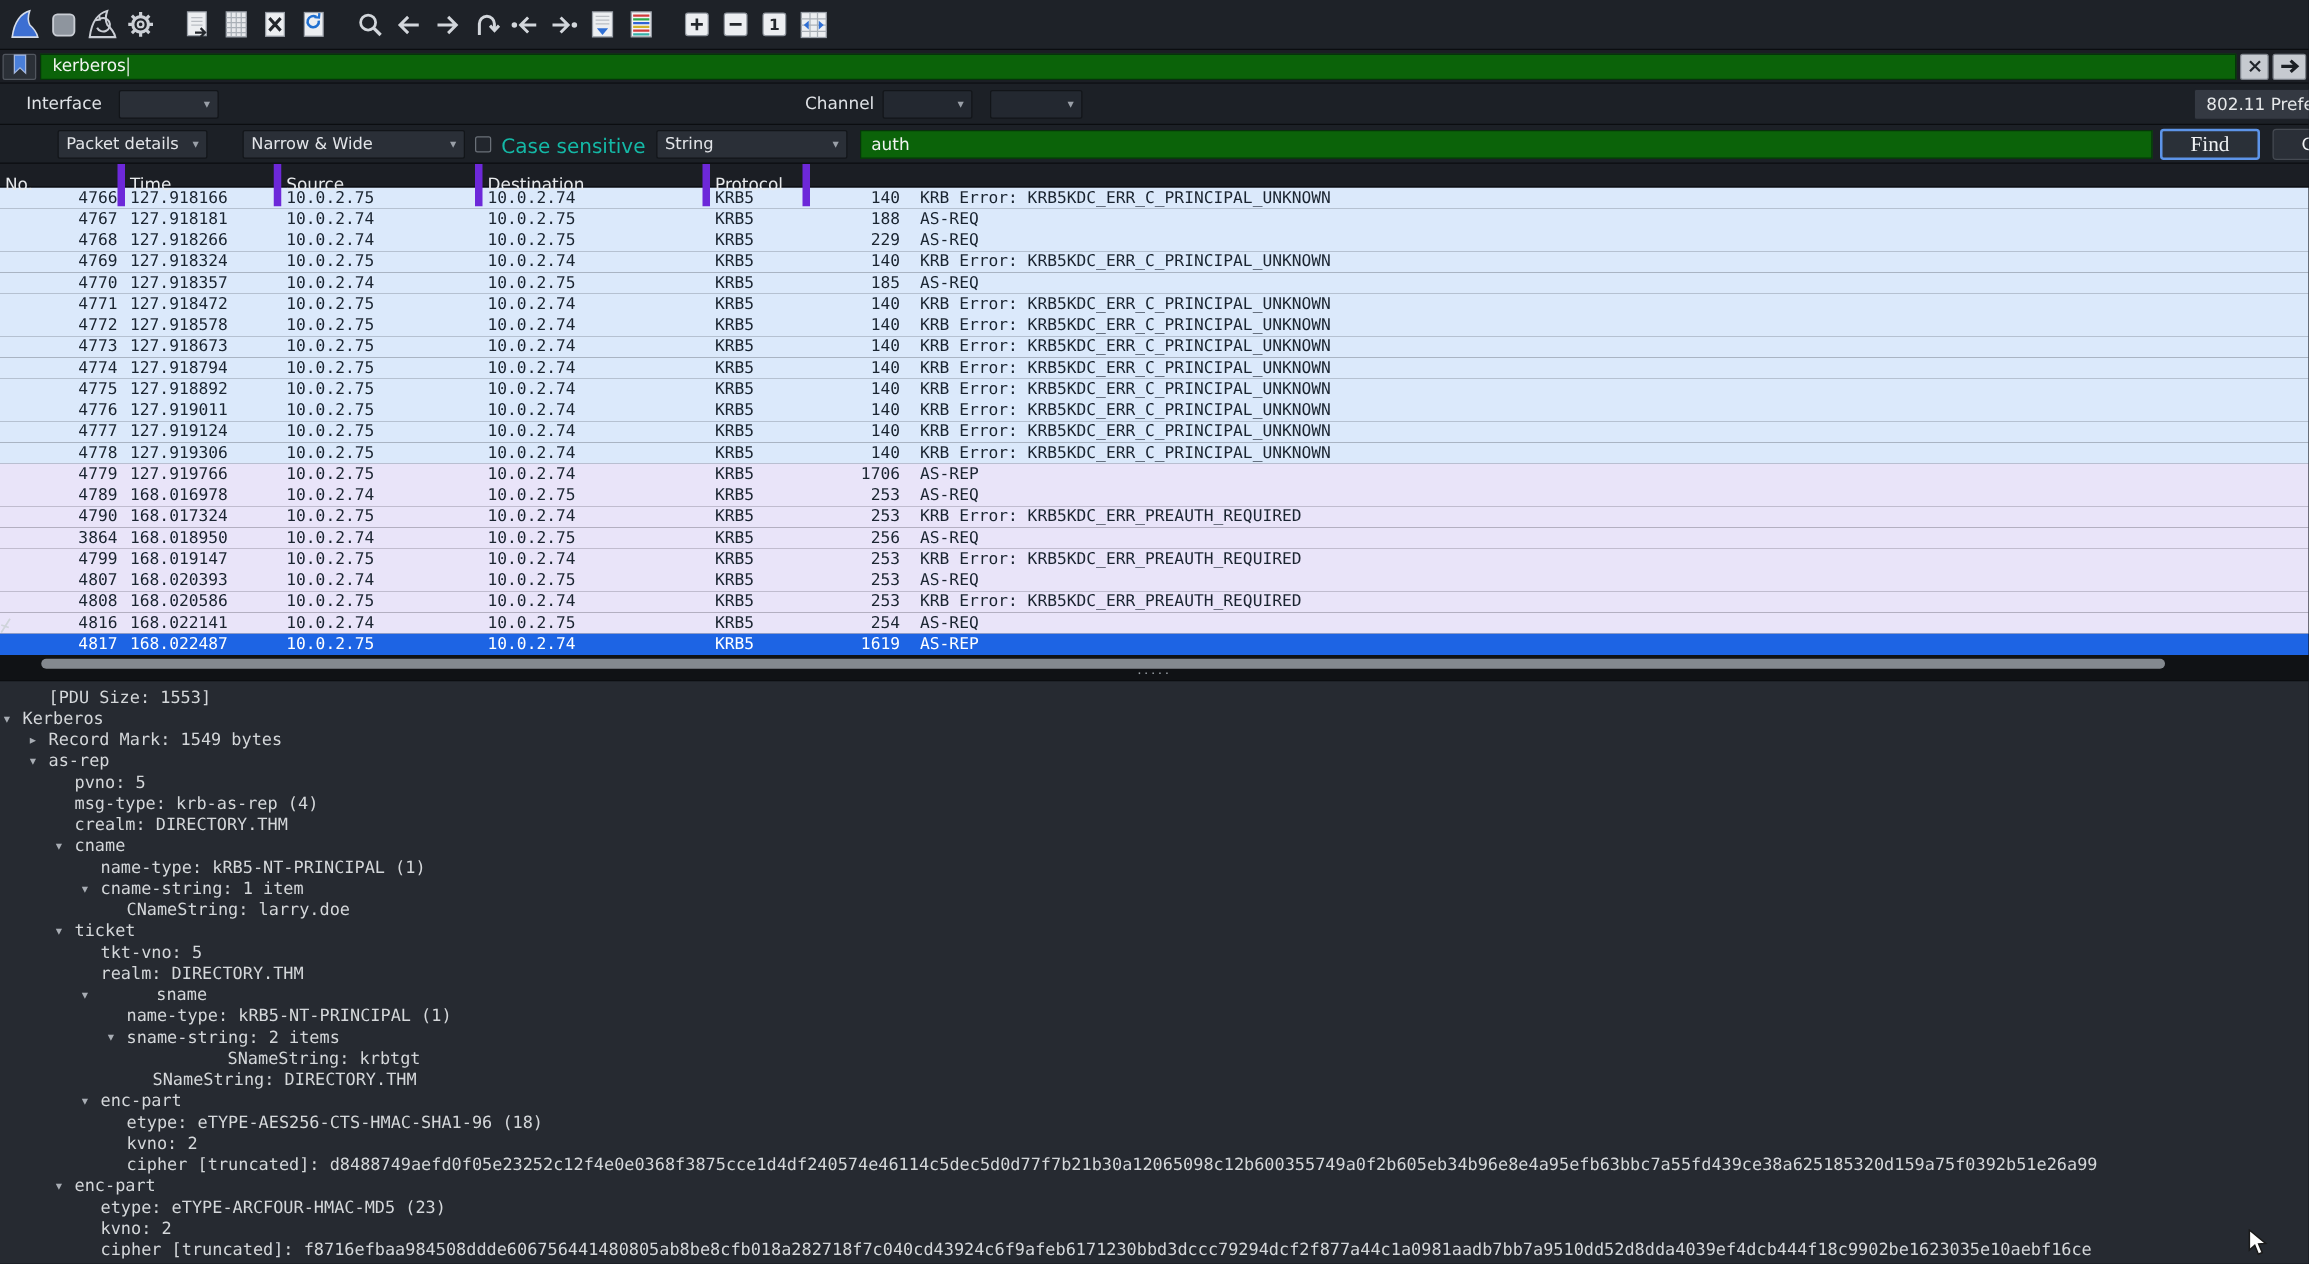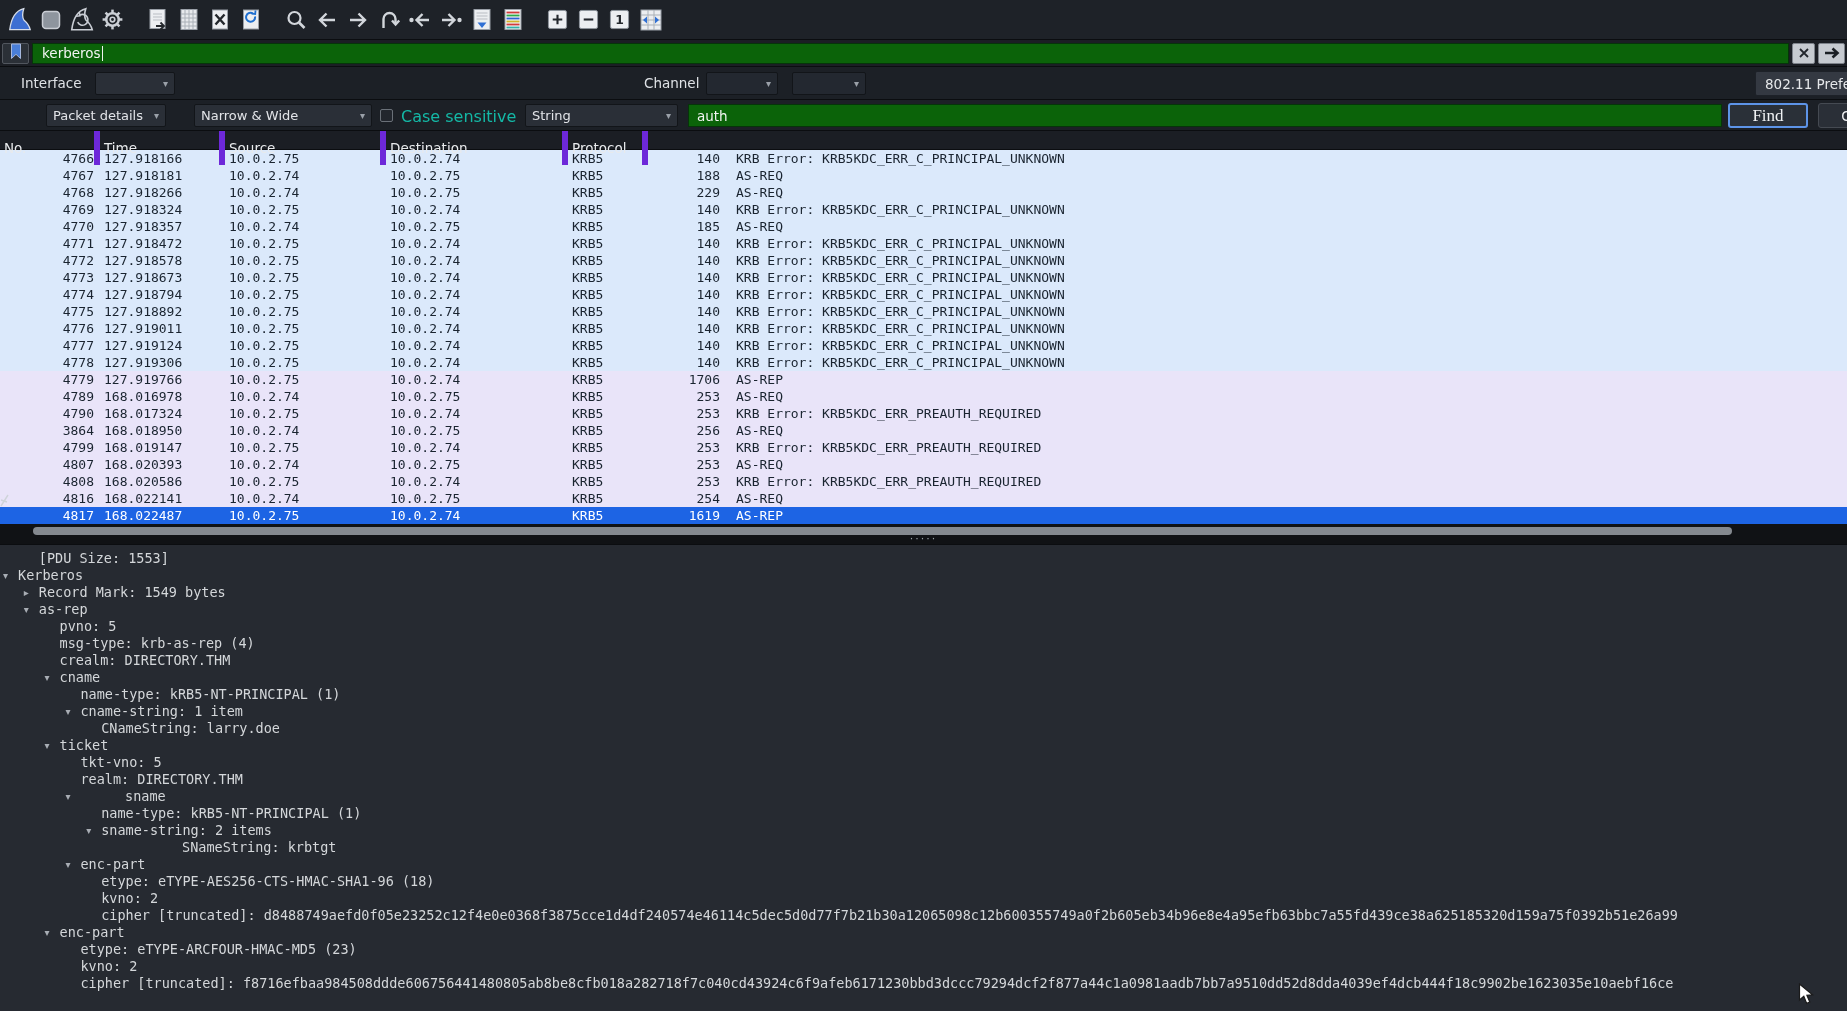--- a/index.html
+++ b/index.html
@@ -635,20 +635,23 @@
       <span class="dtext" style="left: 101.2px;">name-type: kRB5-NT-PRINCIPAL (1)</span>
     </div>
     <div class="dline">
       <span class="arrow" style="left: 86.2px;">▾</span>
       <span class="dtext" style="left: 101.2px;">sname-string: 2 items</span>
     </div>
     <div class="dline">
       <span class="dtext" style="left: 139px; margin-left: 43px;">SNameString: krbtgt</span>
     </div>
     <div class="dline">
+      <span class="dtext" style="left: 122px;">SNameString: DIRECTORY.THM</span>
+    </div>
+    <div class="dline">
       <span class="arrow" style="left: 65.4px;">▾</span>
       <span class="dtext" style="left: 80.4px;">enc-part</span>
     </div>
     <div class="dline">
       <span class="dtext" style="left: 101.2px;">etype: eTYPE-AES256-CTS-HMAC-SHA1-96 (18)</span>
     </div>
     <div class="dline">
       <span class="dtext" style="left: 101.2px;">kvno: 2</span>
     </div>
     <div class="dline">

